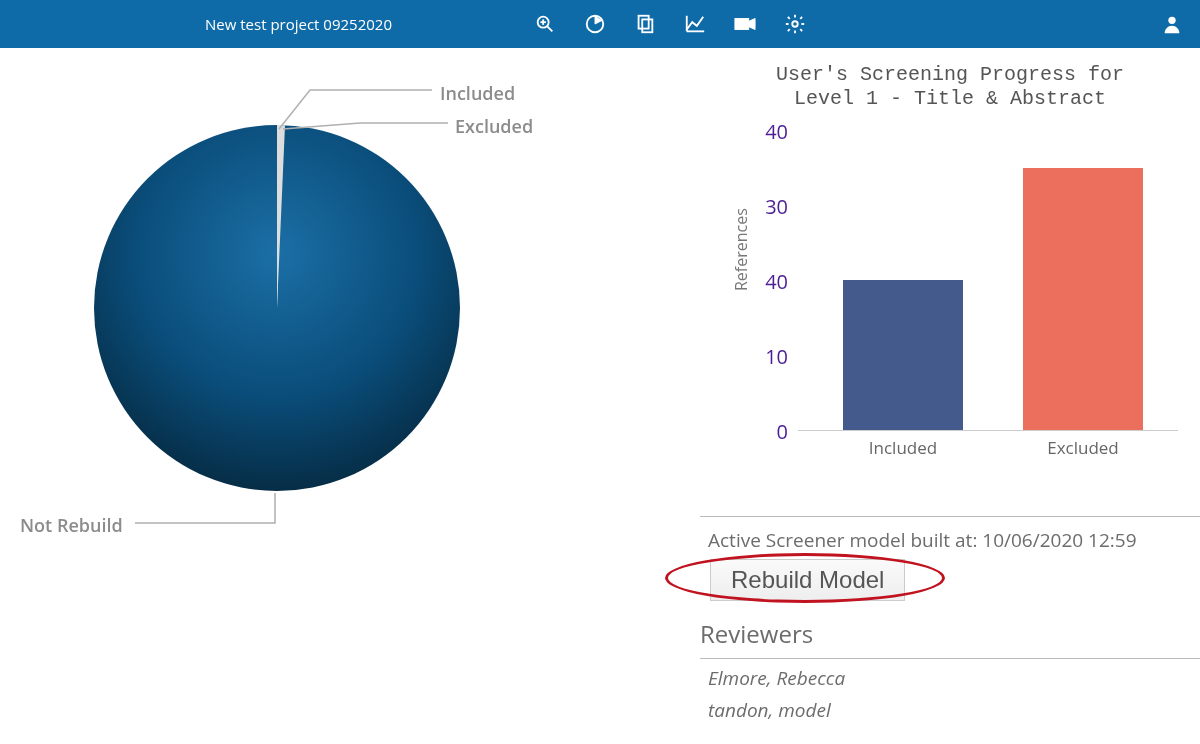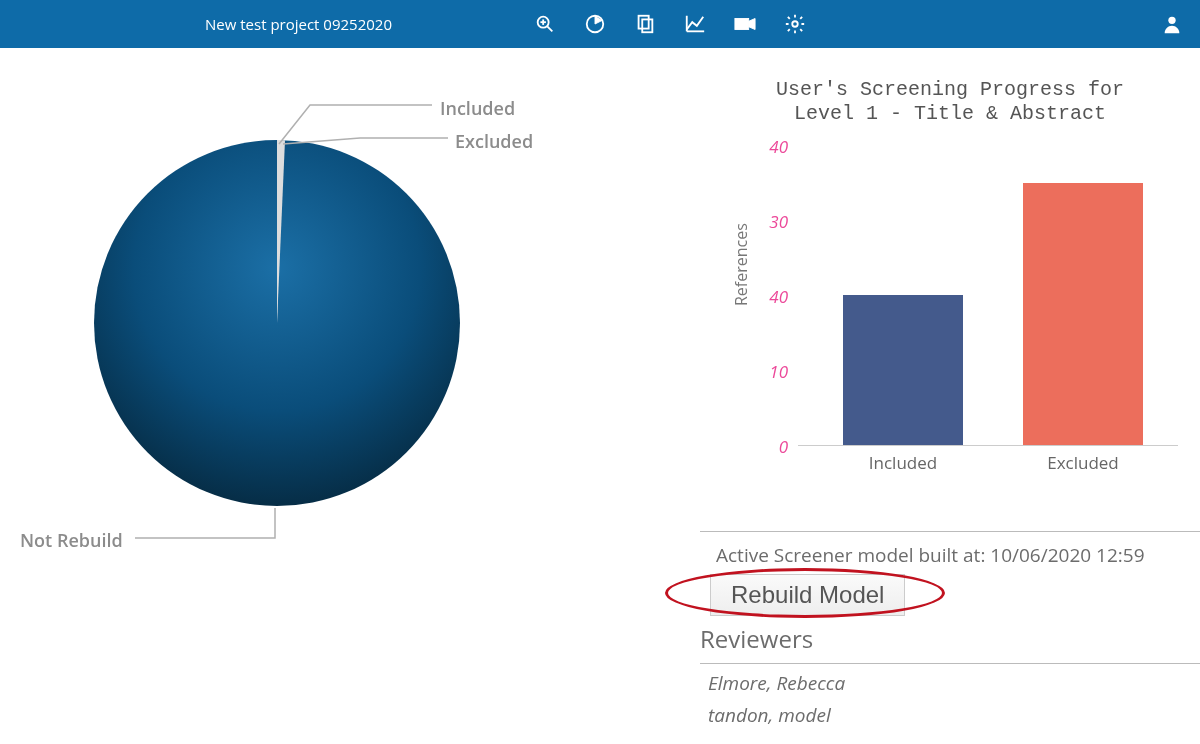--- a/index.html
+++ b/index.html
@@ -55,21 +55,21 @@
     height: 48px;
     display: flex;
     align-items: center;
     justify-content: center;
     cursor: pointer;
   }
 
   .content {
     display: flex;
     width: 100%;
-    padding-top: 30px;
+    padding-top: 15px;
   }
   .left-pane {
     width: 700px;
     position: relative;
     height: 530px;
   }
   .right-pane {
     flex: 1;
     position: relative;
   }
@@ -122,26 +122,25 @@
   .y-ticks {
     position: absolute;
     left: 38px;
     top: 20px;
     height: 300px;
     width: 30px;
   }
   .y-tick {
     position: absolute;
     right: 0;
-    font-size: 17px;
-    color: #ec4899;
+    font-size: 20px;
+    color: #4c1d95;
     transform: translateY(-50%);
     text-align: right;
     width: 30px;
-    font-style: italic;
   }
   .plot {
     position: absolute;
     left: 78px;
     top: 20px;
     height: 300px;
     width: 380px;
     border-bottom: 1px solid #ccc;
   }
   .bar {
@@ -160,42 +159,42 @@
     width: 120px;
   }
   .x-included { left: 123px; }
   .x-excluded { left: 303px; }
 
   
   .divider { border: none; border-top: 1px solid #bbb; margin: 0; }
   .model-built {
     font-size: 19px;
     color: #6c6c6c;
-    margin: 10px 0 6px 16px;
+    margin: 10px 0 6px 8px;
   }
   .rebuild-btn {
     background: linear-gradient(#fafafa,#eee);
     border: 1px solid #ccc;
     font-size: 24px;
     color: #555;
     padding: 6px 20px;
     cursor: pointer;
   }
   .highlight-ellipse {
     position: absolute;
     border: 3px solid #c1121f;
     border-radius: 50%;
     width: 280px;
     height: 50px;
     pointer-events: none;
   }
   .reviewers-heading {
     font-size: 24px;
     color: #6c6c6c;
-    margin: 2px 0 8px 0;
+    margin: 12px 0 8px 0;
   }
   .reviewer-item {
     font-size: 19px;
     color: #6c6c6c;
     margin: 6px 0 6px 8px;
     font-style: italic;
   }
 </style>
 </head>
 <body>

